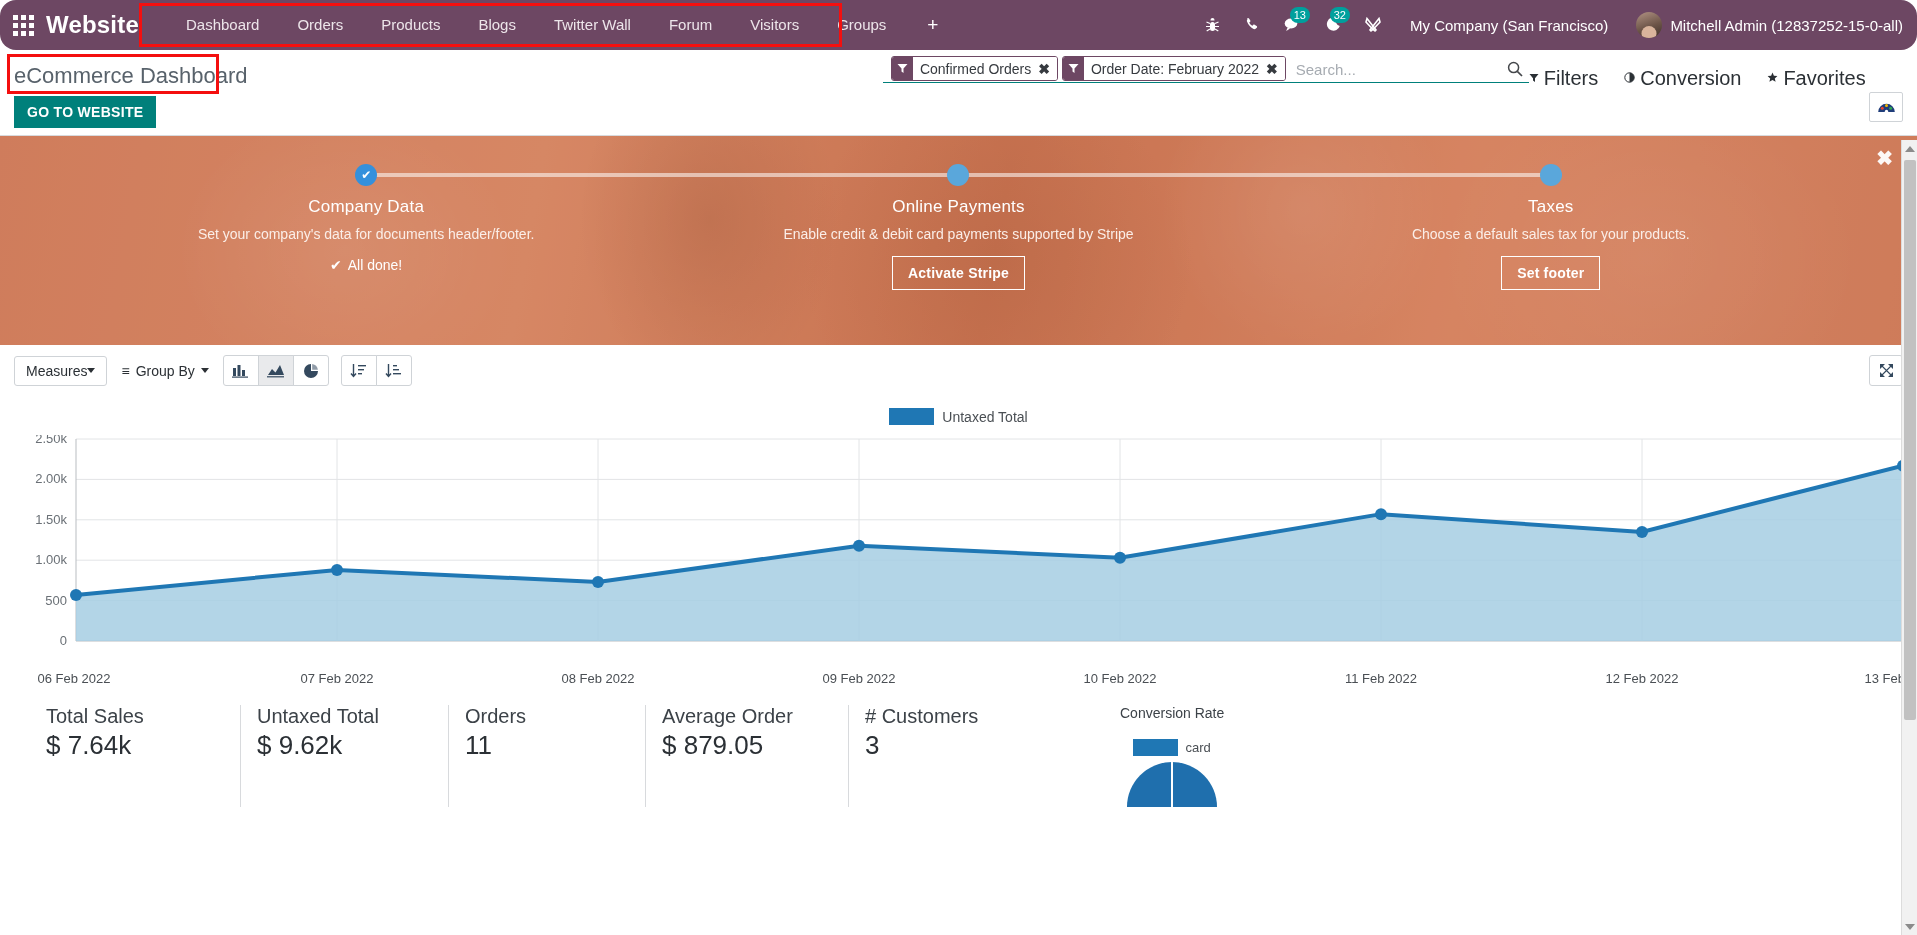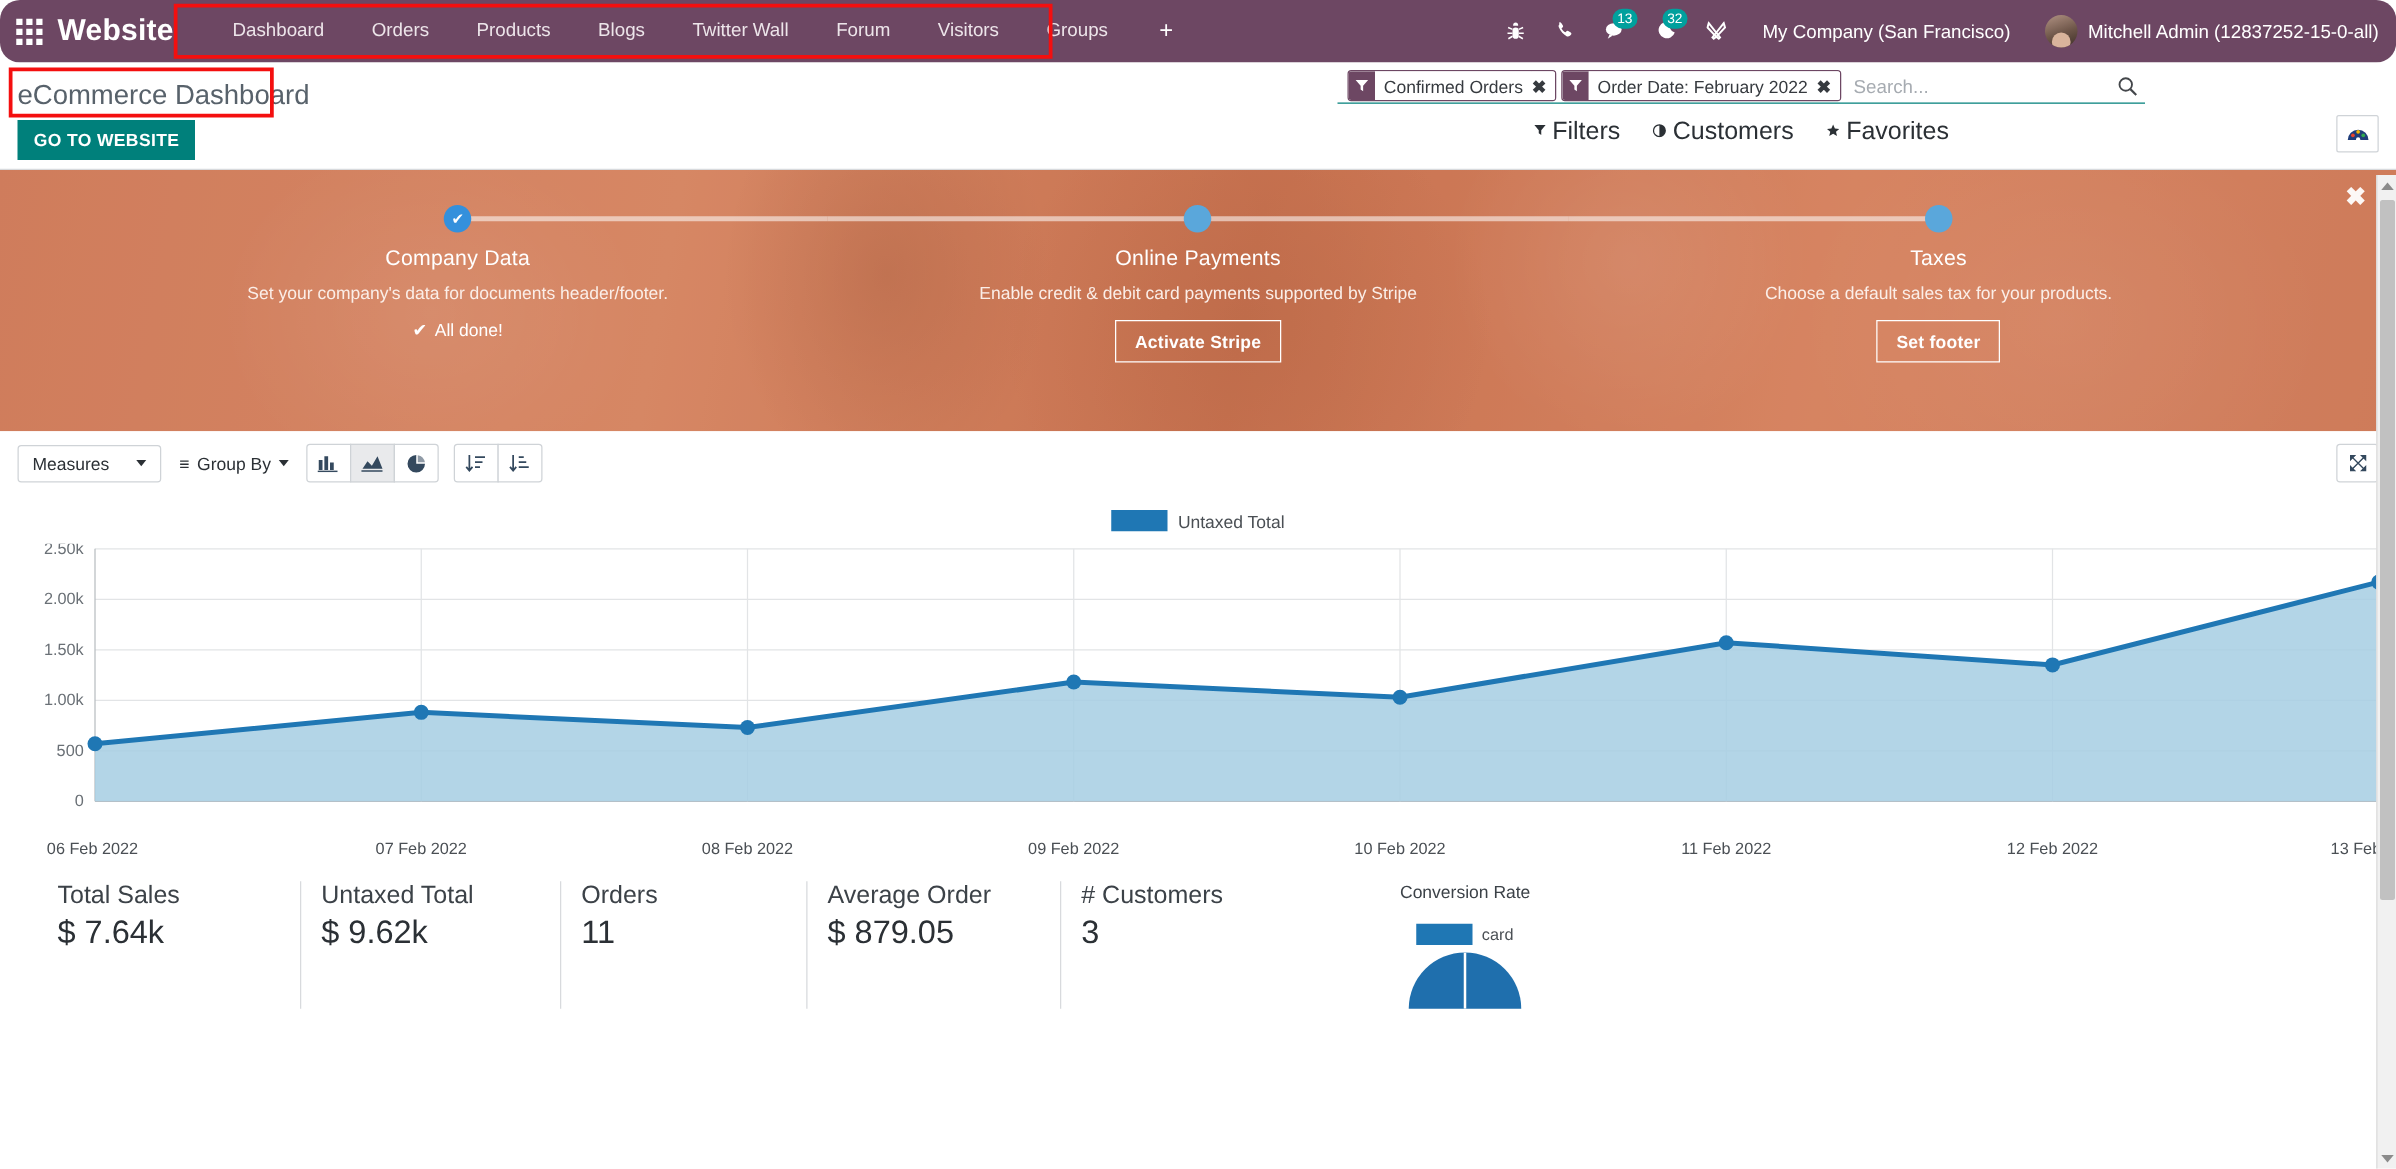--- a/index.html
+++ b/index.html
@@ -86,21 +86,21 @@
   .cp-left { width: 46%; padding-top: 6px; }
   .page-title {
     font-size: 22px; color: #58626b; font-weight: 400;
     line-height: 28px; margin-bottom: 6px; display: inline-block;
   }
   .btn-website {
     background: #00807b; color: #ffffff; border: none;
     font-size: 14px; font-weight: bold; letter-spacing: .3px;
     padding: 8px 13px; cursor: pointer; display: inline-block;
   }
-  .cp-right { flex: 1; display: flex; flex-direction: column; align-items: center; }
+  .cp-right { flex: 1; display: flex; flex-direction: row; align-items: flex-start; }
   .searchbar {
     display: flex; align-items: stretch;
     border-bottom: 1px solid #00807b; min-height: 27px;
     padding-left: 8px;
   }
   .facet {
     display: flex; align-items: stretch; margin-right: 4px;
     border: 1px solid #6d4763; border-radius: 3px; overflow: hidden;
     font-size: 14px; height: 25px; cursor: pointer;
   }
@@ -199,21 +199,21 @@
     font-size: 14px; font-weight: bold; padding: 8px 15px;
     cursor: pointer; letter-spacing: .2px;
   }
 
   
   #chart-panel { position: relative; background: #ffffff; padding: 10px 14px 0 14px; }
   .chart-toolbar { display: flex; align-items: center; gap: 12px; position: relative; }
   .tb-btn {
     border: 1px solid #cfd3d7; background: #fff; color: #2b3035;
     font-size: 14px; padding: 6px 11px; border-radius: 3px;
-    cursor: pointer; display: flex; align-items: center; gap: 22px;
+    cursor: pointer; display: flex; align-items: center; gap: 0;
     font-family: "Liberation Sans", sans-serif;
   }
   .tb-plain {
     background: transparent; border: none; color: #2b3035; font-size: 14px;
     cursor: pointer; display: flex; align-items: center; gap: 6px;
     padding: 6px 2px; font-family: "Liberation Sans", sans-serif;
   }
   .caret {
     width: 0; height: 0; border-left: 4px solid transparent;
     border-right: 4px solid transparent; border-top: 5px solid #2b3035;
@@ -423,21 +423,21 @@
           </span>
           <span>Filters</span>
         </div>
         <div class="cp-toggle">
           <span class="ti">
             <svg width="11" height="11" viewBox="0 0 11 11">
               <circle cx="5.5" cy="5.5" r="4.7" stroke="#2b3035" stroke-width="1" fill="none"></circle>
               <path d="M5.5 .8A4.7 4.7 0 0 1 5.5 10.2z" fill="#2b3035"></path>
             </svg>
           </span>
-          <span>Customers</span>
+          <span>Conversion</span>
         </div>
         <div class="cp-toggle">
           <span class="ti">
             <svg width="11" height="11" viewBox="0 0 11 11">
                 <path d="M5.5.6 6.9 3.8l3.5.3-2.6 2.3.8 3.4-3.1-1.8L2.4 9.8l.8-3.4L.6 4.1l3.5-.3z" fill="#2b3035"></path>
               </svg>
           </span>
           <span>Favorites</span>
         </div>
       </div>

